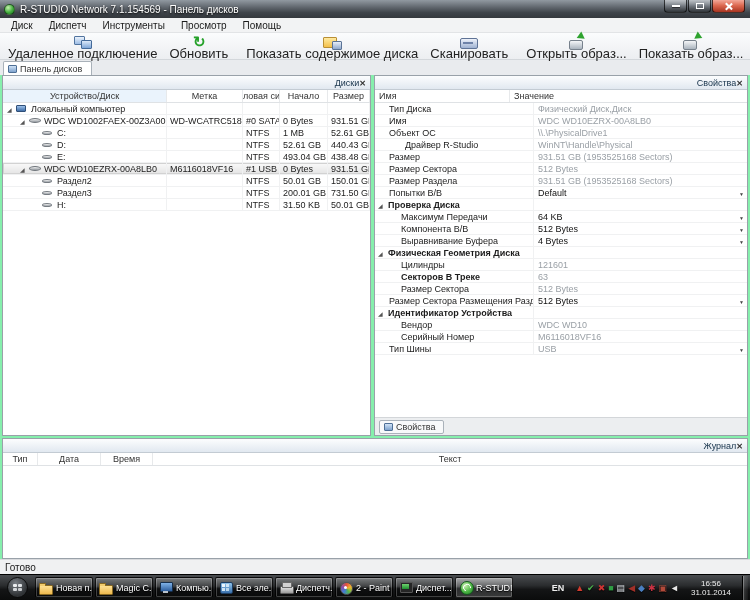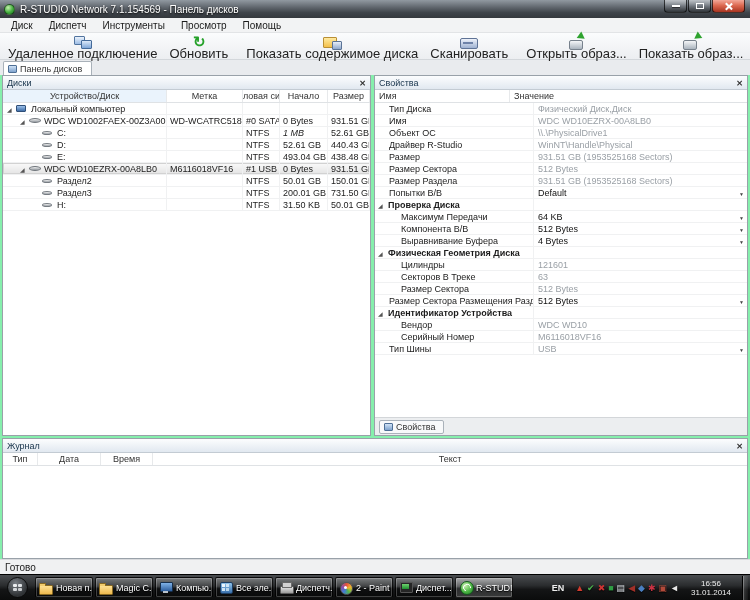--- a/index.html
+++ b/index.html
@@ -55,21 +55,21 @@
   .tabstrip{height:15px;background:#e9ebee;display:flex;align-items:flex-end;padding-left:3px;flex:none;}
   .maintab{height:14px;background:#fff;border:1px solid #a9b1b9;border-bottom:none;border-radius:2px 2px 0 0;
     display:flex;align-items:center;gap:3px;font-size:9px;color:#333;padding:0 9px 0 4px;}
   .tabicon{width:9px;height:8px;border:1px solid #4e6f96;border-radius:1px;background:linear-gradient(#cfe2f6,#7fa3cd);flex:none;}
 
   .main{flex:1;display:flex;gap:3px;padding:0 2px;min-height:0;}
   .panel{background:#fff;border:1px solid #99a1a9;display:flex;flex-direction:column;min-height:0;}
   .pleft{width:369px;flex:none;}
   .pright{flex:1;}
   .phead{height:14px;flex:none;background:linear-gradient(#fcfdfe,#e1e8f0);border-bottom:1px solid #c3cbd3;
-    font-size:9px;color:#16324a;display:flex;align-items:center;justify-content:space-between;padding:0 4px;}
+    font-size:9px;color:#16324a;display:flex;align-items:center;justify-content:flex-end;padding:0 4px;}
   .px::before{content:"✕";font-size:8px;font-weight:bold;color:#333;}
 
   .dcols,.pcols,.lcols{height:13px;flex:none;display:flex;background:#fff;border-bottom:1px solid #dfe2e5;}
   .dch,.lch{font-size:9px;color:#333;text-align:center;line-height:12px;border-right:1px solid #e7e9eb;
     position:relative;overflow:hidden;white-space:nowrap;flex:none;}
   .dch:first-child{background:#eaf3fc;}
   .sortmark::before{content:"▲";font-size:5px;position:absolute;top:-2px;left:50%;transform:translateX(-50%);color:#8795a3;}
 
   .drows{flex:1;overflow:hidden;}
   .drow{height:12px;display:flex;border-bottom:1px solid #f0f1f2;position:relative;}
@@ -251,21 +251,21 @@
             <div class="dcell" style="width: 48px;">0 Bytes</div>
             <div class="dcell" style="width: 42px;">931.51 GB</div>
           </div>
           <div class="drow">
             <div class="dcell tree" style="width: 164px;">
               <span class="ti ti-disk-sm" style="left: 39px;"></span>
               <span class="tl" style="left: 54px;">C:</span>
             </div>
             <div class="dcell" style="width: 76px;"></div>
             <div class="dcell" style="width: 37px;">NTFS</div>
-            <div class="dcell" style="width: 48px; font-style: italic;">1 MB</div>
+            <div class="dcell" style="width: 48px;">1 MB</div>
             <div class="dcell" style="width: 42px;">52.61 GB</div>
           </div>
           <div class="drow">
             <div class="dcell tree" style="width: 164px;">
               <span class="ti ti-disk-sm" style="left: 39px;"></span>
               <span class="tl" style="left: 54px;">D:</span>
             </div>
             <div class="dcell" style="width: 76px;"></div>
             <div class="dcell" style="width: 37px;">NTFS</div>
             <div class="dcell" style="width: 48px;">52.61 GB</div>
@@ -341,21 +341,21 @@
           </div>
           <div class="prow">
             <div class="pname" style="padding-left: 14px;">Имя</div>
             <div class="pval muted">WDC WD10EZRX-00A8LB0</div>
           </div>
           <div class="prow">
             <div class="pname" style="padding-left: 14px;">Объект ОС</div>
             <div class="pval muted">\\.\PhysicalDrive1</div>
           </div>
           <div class="prow">
-            <div class="pname" style="padding-left: 14px;">Драйвер R-Studio</div>
+            <div class="pname" style="padding-left: 30px;">Драйвер R-Studio</div>
             <div class="pval muted">WinNT\Handle\Physical</div>
           </div>
           <div class="prow">
             <div class="pname" style="padding-left: 14px;">Размер</div>
             <div class="pval muted">931.51 GB (1953525168 Sectors)</div>
           </div>
           <div class="prow">
             <div class="pname" style="padding-left: 14px;">Размер Сектора</div>
             <div class="pval muted">512 Bytes</div>
           </div>
@@ -391,21 +391,21 @@
           <div class="prow group">
             <span class="exp" style="left: 3px; position: absolute;"></span>
             <div class="pname" style="padding-left: 13px;">Физическая Геометрия Диска</div>
             <div class="pval"></div>
           </div>
           <div class="prow">
             <div class="pname" style="padding-left: 26px;">Цилиндры</div>
             <div class="pval muted">121601</div>
           </div>
           <div class="prow">
-            <div class="pname" style="padding-left: 26px;">Секторов В Треке</div>
+            <div class="pname" style="padding-left: 26px; font-weight: bold;">Секторов В Треке</div>
             <div class="pval muted">63</div>
           </div>
           <div class="prow">
             <div class="pname" style="padding-left: 26px;">Размер Сектора</div>
             <div class="pval muted">512 Bytes</div>
           </div>
           <div class="prow">
             <div class="pname" style="padding-left: 14px;">Размер Сектора Размещения Разделов</div>
             <div class="pval">512 Bytes</div>
             <span class="pdd dd"></span>

